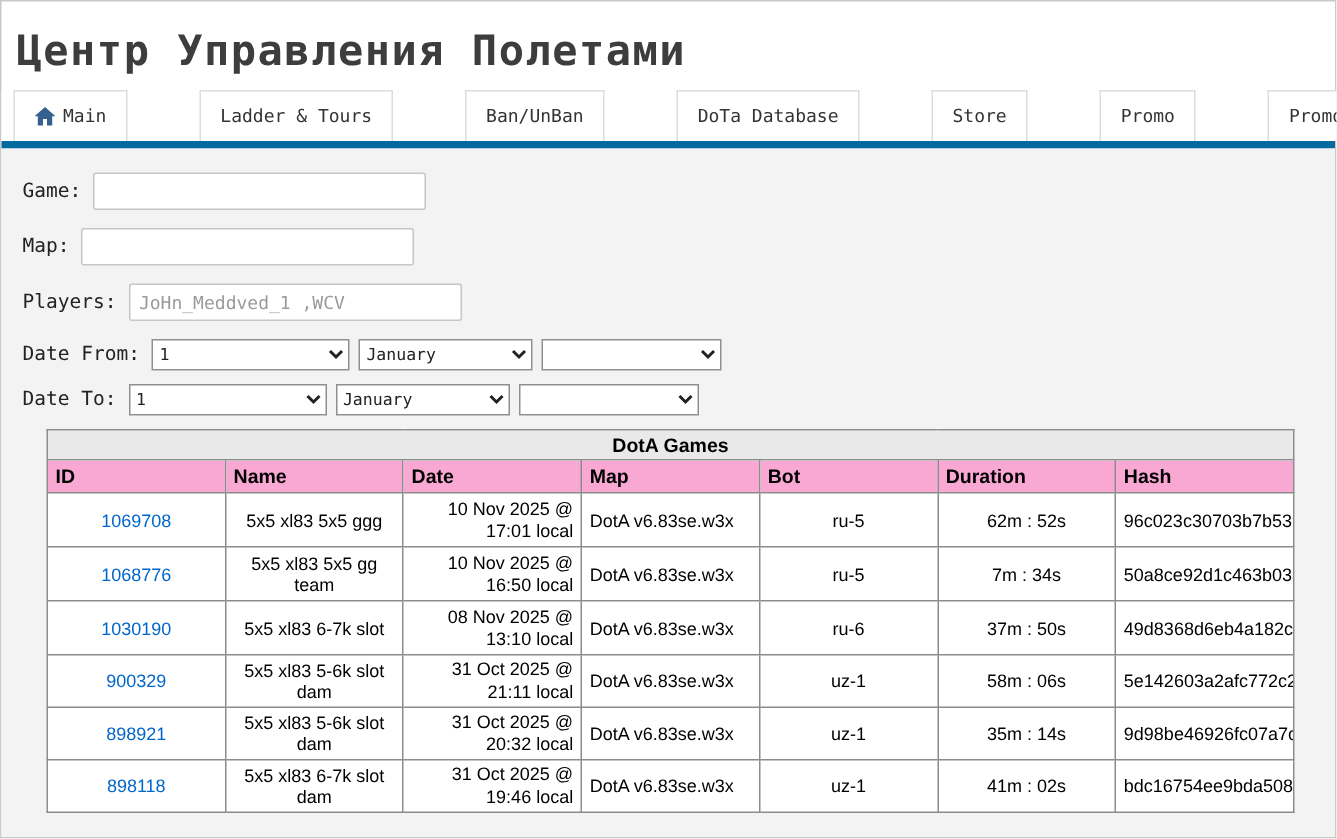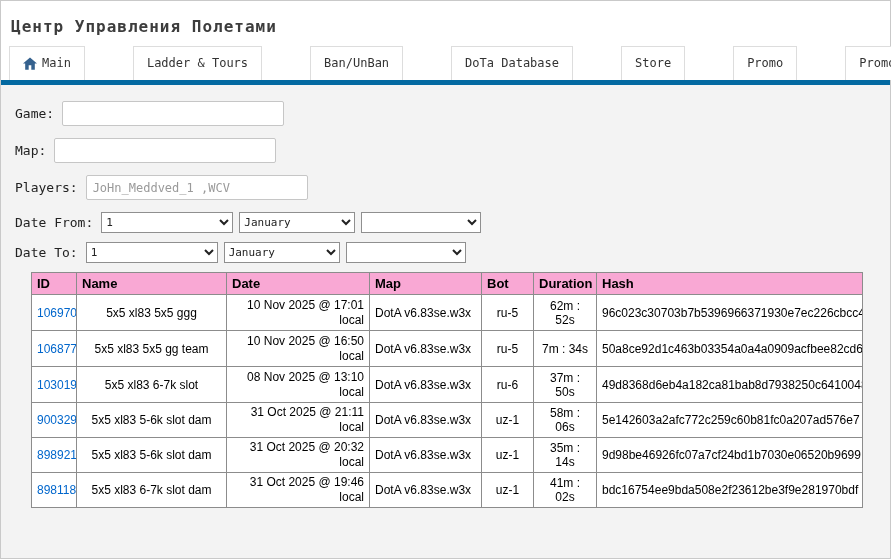--- a/index.html
+++ b/index.html
@@ -2,21 +2,21 @@
 <html><head>
 <meta charset="utf-8">
 <style>
   * { margin: 0; padding: 0; box-sizing: border-box; }
   html, body { background: #fff; }
   body { width: 891px; height: 559px; font-family: "Liberation Sans", sans-serif; overflow: hidden; }
   .page { width: 891px; height: 559px; border: 1px solid #c9c9c9; background: #fff; display: flex; flex-direction: column; }
 
   .page-title {
     font-family: "DejaVu Sans Mono", monospace;
-    font-size: 16px; font-weight: bold; color: #3d3d3d;
+    font-size: 28px; font-weight: bold; color: #3d3d3d;
     padding: 16px 0 10px 10px; letter-spacing: 1px;
   }
 
   
   .nav-bar { display: flex; align-items: flex-end; padding-left: 8px; border-bottom: 5px solid #0369a1; background: #fff; gap: 46px; }
   .nav-tab {
     font-family: "DejaVu Sans Mono", monospace;
     font-size: 12px; color: #333;
     border: 1px solid #ddd; border-bottom: none;
     background: #fff; padding: 9px 13px 10px 13px;
@@ -143,20 +143,23 @@
       <span class="form-label">Date To:</span>
       <select class="sel-day"><option>1</option></select>
       <select class="sel-month"><option>January</option></select>
       <select class="sel-year"><option></option></select>
     </div>
 
 
     <table class="games">
       <thead>
         <tr>
+          <td class="table-caption-cell" colspan="7">DotA Games</td>
+        </tr>
+        <tr>
           <th class="col-id">ID</th>
           <th class="col-name">Name</th>
           <th class="col-date">Date</th>
           <th class="col-map">Map</th>
           <th class="col-bot">Bot</th>
           <th class="col-duration">Duration</th>
           <th class="col-hash">Hash</th>
         </tr>
       </thead>
       <tbody>

